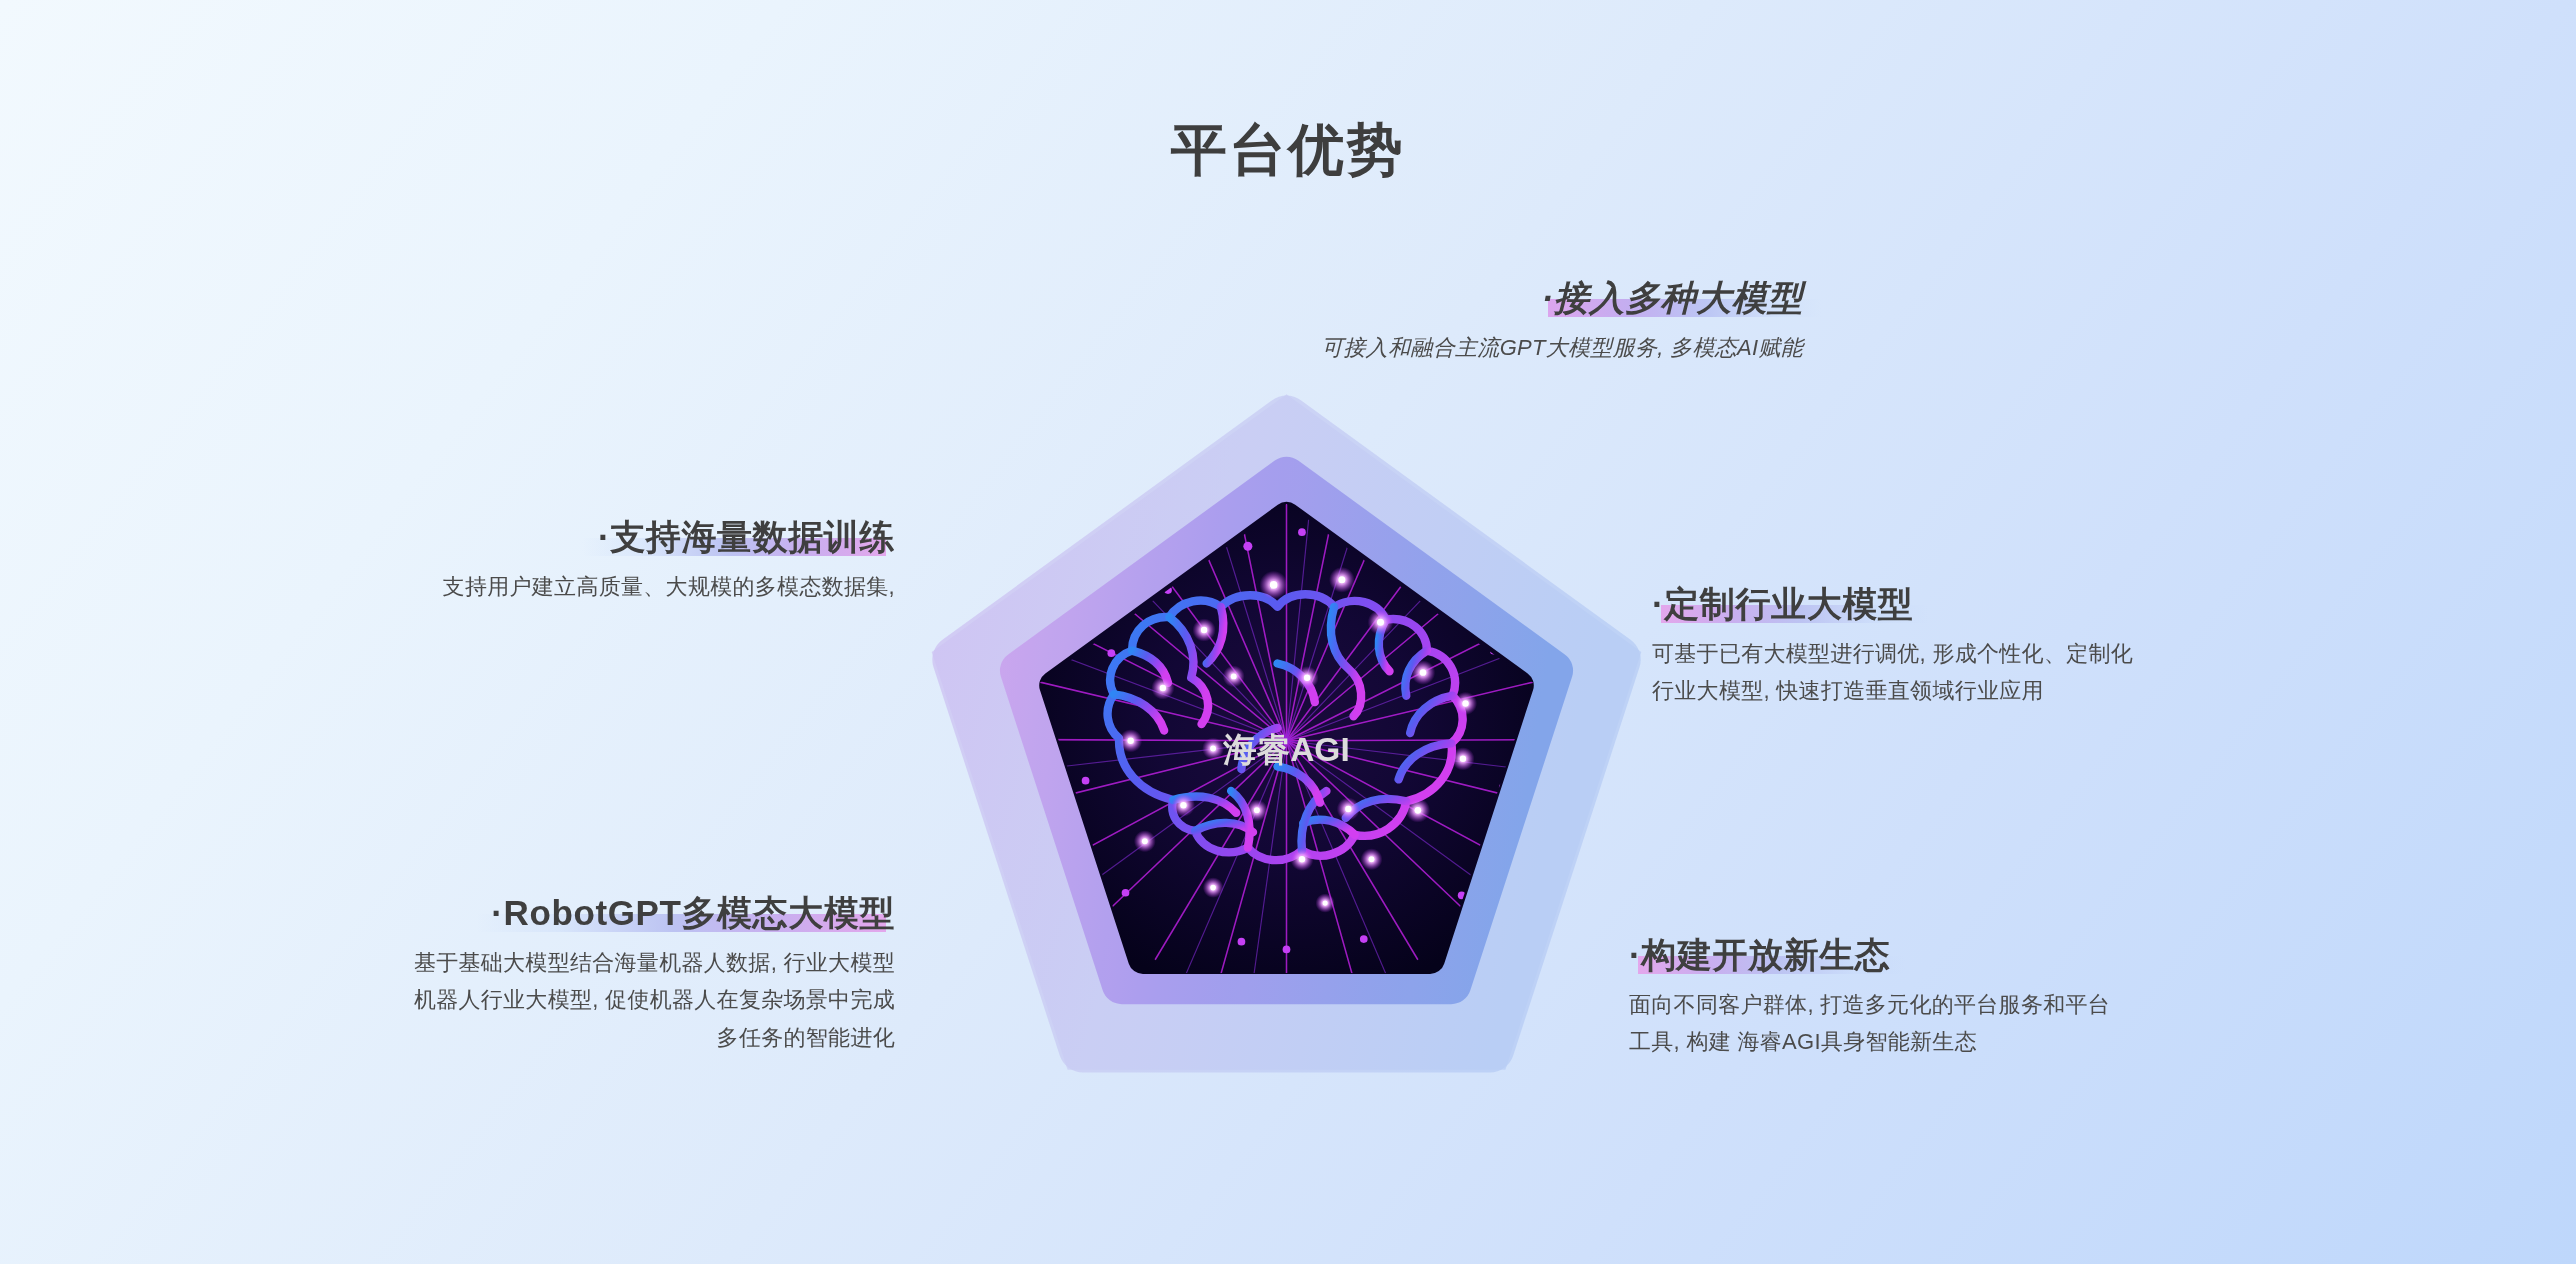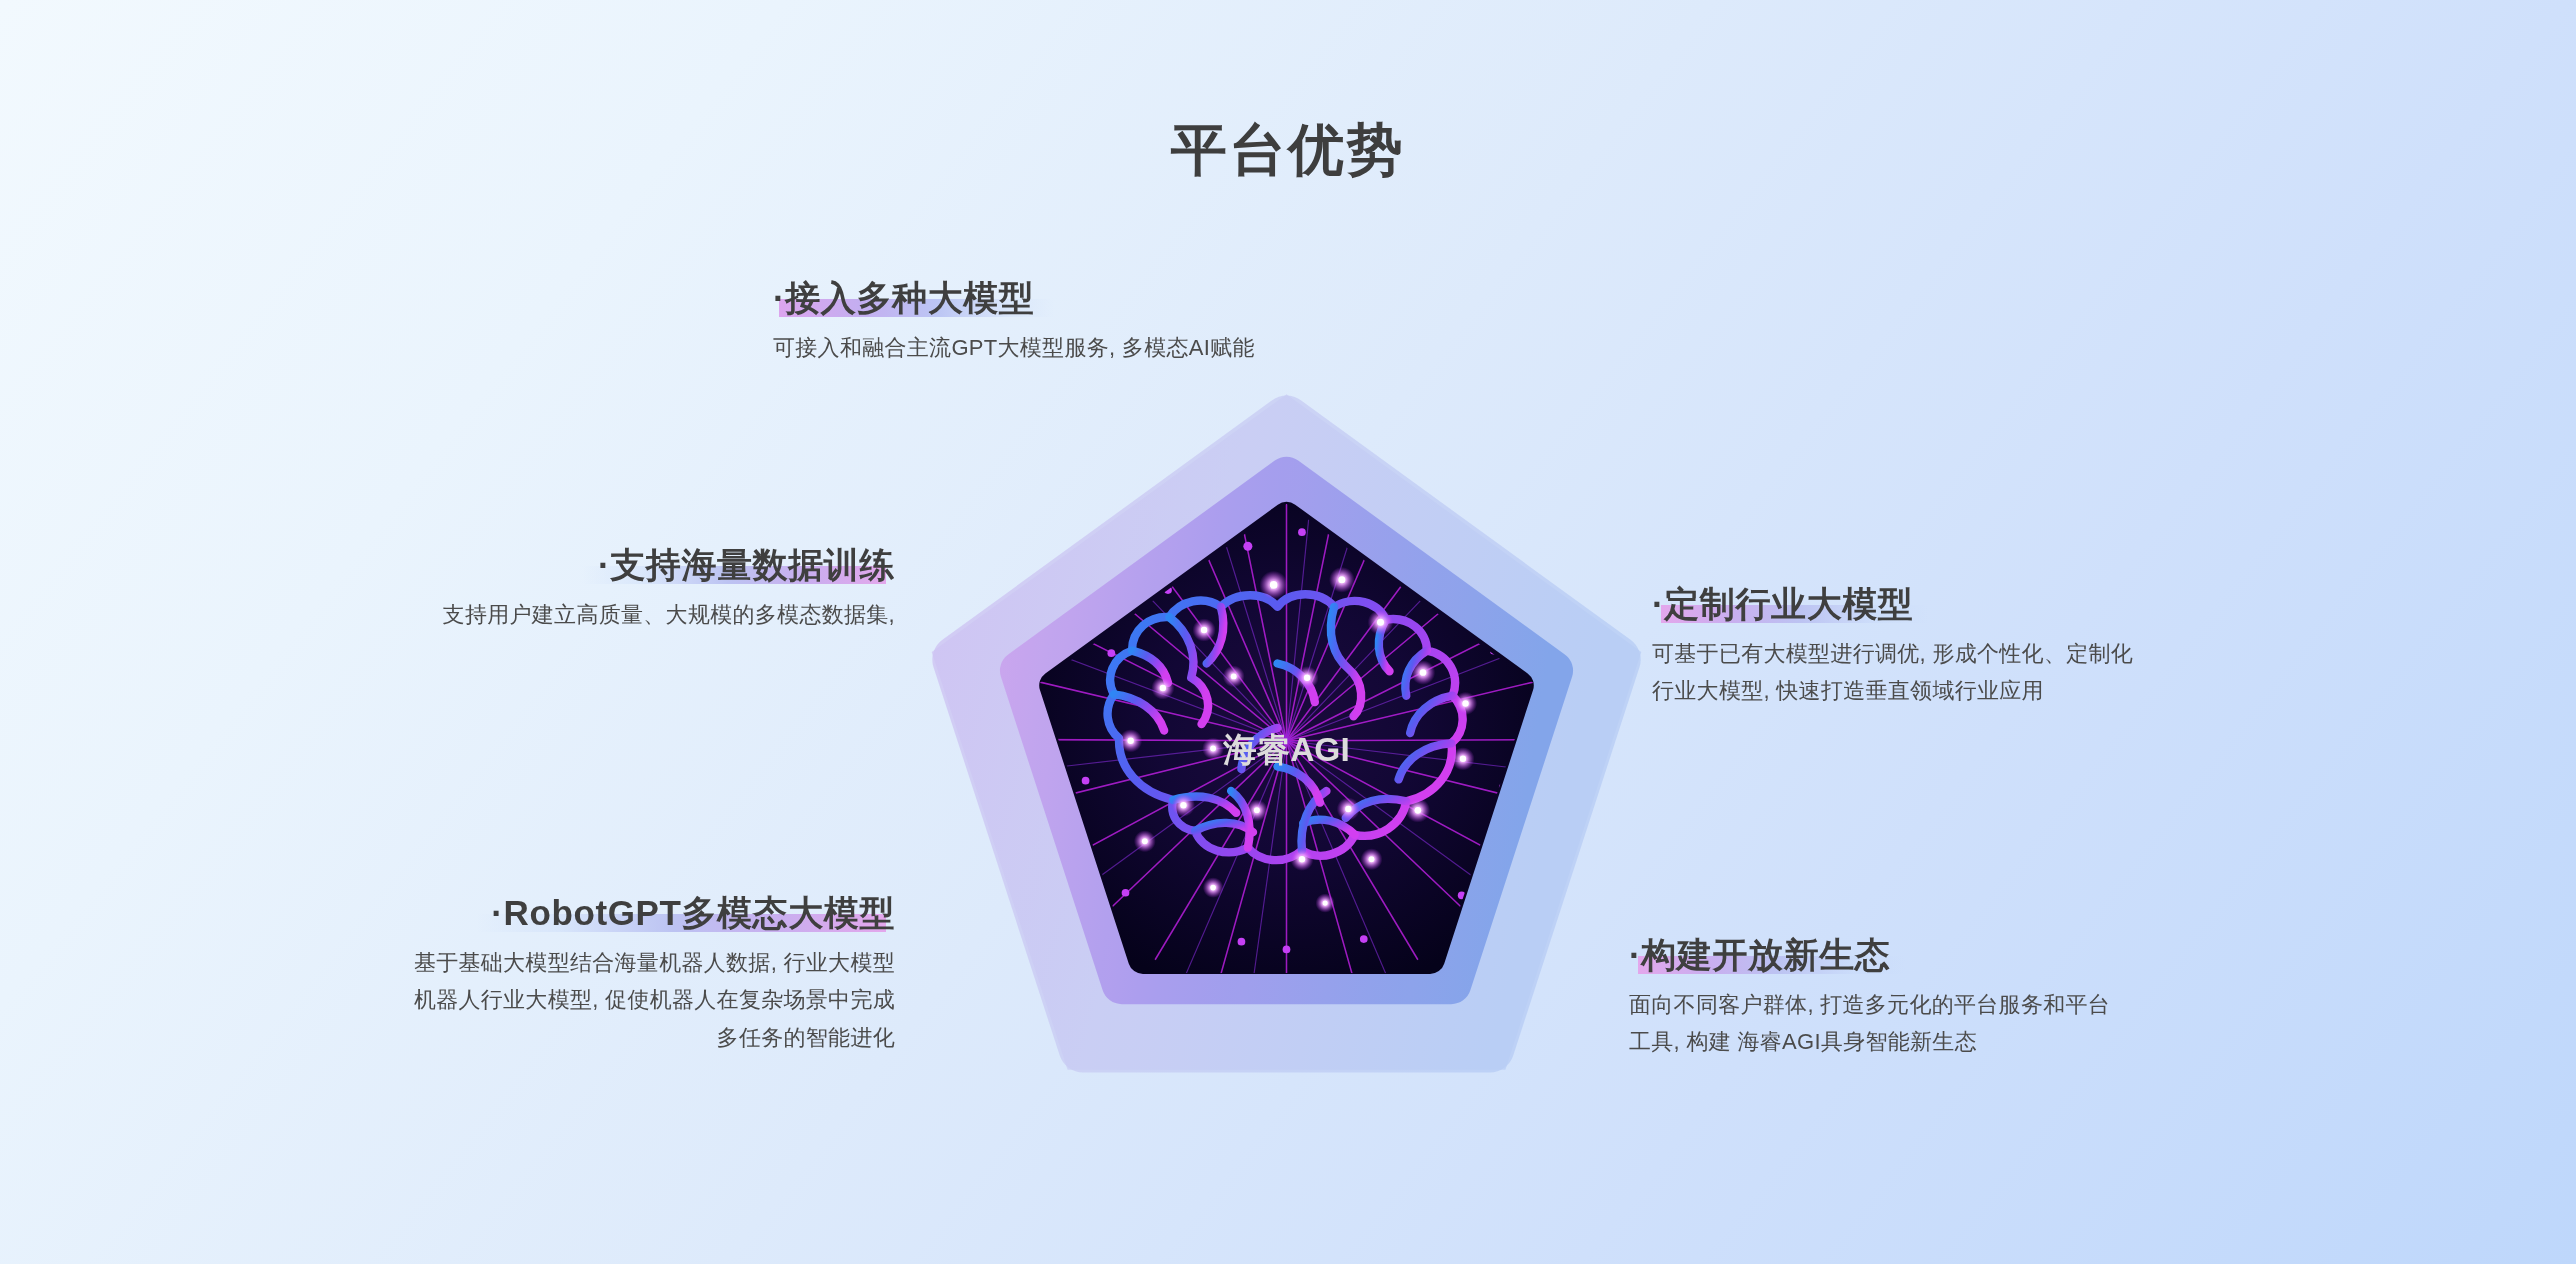--- a/index.html
+++ b/index.html
@@ -41,21 +41,21 @@
   .feat.center .head .bar{
     left:6.4px; right:-19.3px;
     background:linear-gradient(90deg,#dca5ee 0%,#c3aef0 30%,#bcc6f4 58%,rgba(197,215,249,0.3) 84%,rgba(197,215,249,0) 100%);
   }
   .feat .desc{
     font-size:22px; color:#4b4b4b; line-height:1.72; font-weight:400;
     letter-spacing:0.3px; margin-top:10.3px;
   }
   .feat.left{ text-align:right; }
   .feat.right{ text-align:left;margin-top:39px; }
-  .feat.center{ text-align:left; }
+  .feat.center{ text-align:right;font-style:italic; }
   .dot{ font-weight:700; }
 </style>
 </head>
 <body>
 
 <div class="stage">
 
   <div class="page-title">平台优势</div>
 
   <div class="pent-wrap">
@@ -247,21 +247,21 @@
   <div class="feat center" style="left:773px; top:277px; width:1030px;">
     <div class="head">
       <span class="bar"></span>
       <span class="dot">·</span><span>接入多种大模型</span>
     </div>
     <div class="desc">
       <div>可接入和融合主流GPT大模型服务, 多模态AI赋能</div>
     </div>
   </div>
 
-  <div class="feat left" style="left:122px; top:544px; width:773px;">
+  <div class="feat left" style="left:122px; top:516px; width:773px;">
     <div class="head">
       <span class="bar"></span>
       <span class="dot">·</span><span>支持海量数据训练</span>
     </div>
     <div class="desc">
       <div>支持用户建立高质量、大规模的多模态数据集,</div>
     </div>
   </div>
 
   <div class="feat right" style="left:1652px; top:544px; width:805px;">

